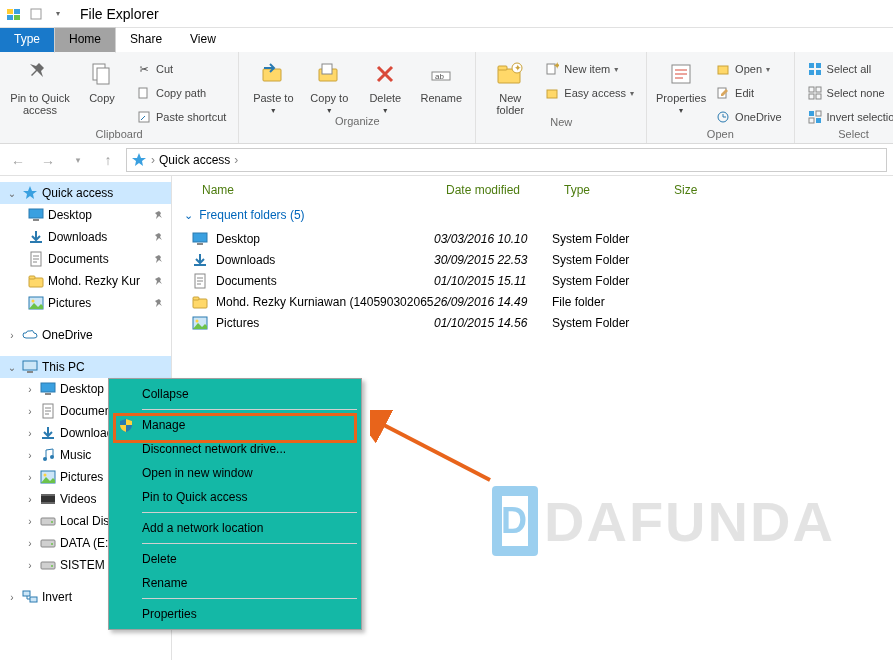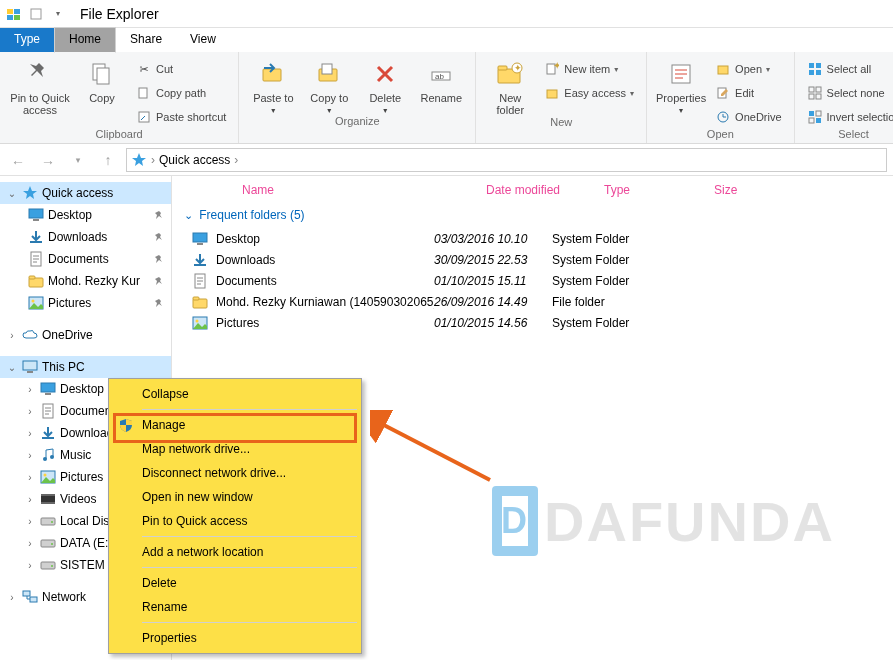--- a/index.html
+++ b/index.html
@@ -32,34 +32,34 @@
 .tree { width: 172px; border-right: 1px solid #e1e1e1; padding: 6px 0; overflow: hidden; }
 .tree-item { display: flex; align-items: center; gap: 4px; height: 22px; padding-left: 6px; font-size: 12px; color: #000; white-space: nowrap; overflow: hidden; }
 .tree-item.sub { padding-left: 28px; }
 .tree-item.sub2 { padding-left: 24px; }
 .tree-item .exp { width: 12px; color: #6b6b6b; font-size: 10px; display: inline-flex; justify-content:center; }
 .tree-item .ico { width: 16px; height: 16px; display:inline-flex; align-items:center; justify-content:center; }
 .tree-item.selected { background: #cce8ff; }
 .tree-item.highlight { background: #cce8ff; }
 .tree-spacer { height: 10px; }
 .list { flex: 1; padding: 0; position: relative; }
-.cols { display: flex; height: 28px; align-items: center; color: #ec4899; font-size: 12px; margin-left: 40px; }
+.cols { display: flex; height: 28px; align-items: center; color: #4d7c0f; font-size: 12px; }
 .cols div { padding-left: 12px; }
 .c-name { width: 262px; padding-left: 30px !important;}
 .c-date { width: 118px; }
 .c-type { width: 110px; }
 .c-size { width: 80px; }
 .section-hdr { display:flex; align-items:center; gap:6px; color: #0066bb; font-size: 12px; padding: 4px 0 6px 12px; }
 .row { display: flex; align-items: center; height: 21px; font-size: 12px; color: #000; }
 .row .rname { width: 262px; display:flex; align-items:center; gap:8px; padding-left: 20px; white-space:nowrap; overflow:hidden; text-overflow:ellipsis;}
 .row .rico{ width:16px; height:16px; display:inline-flex; align-items:center; justify-content:center;}
 .row .rdate { width: 118px; font-style: italic; }
 .row .rtype { width: 110px; }
 .row .rsize { width: 80px; }
-.ctxmenu { position: absolute; left: 108px; top: 378px; width: 254px; background: #fde047; border: 1px solid #a0a0a0; box-shadow: 3px 3px 4px rgba(0,0,0,0.25); padding: 3px; z-index: 100; }
+.ctxmenu { position: absolute; left: 108px; top: 378px; width: 254px; background: #14b8a6; border: 1px solid #a0a0a0; box-shadow: 3px 3px 4px rgba(0,0,0,0.25); padding: 3px; z-index: 100; }
 .ctxmenu .mi { height: 24px; display: flex; align-items: center; padding-left: 30px; font-size: 12px; position: relative; }
 .ctxmenu .mi .mico{ position:absolute; left:6px; width:16px; height:16px; display:inline-flex; align-items:center; justify-content:center;}
 .ctxmenu hr { border: none; border-top: 1px solid #d0d0d0; margin: 3px 1px 3px 30px; }
 .annot-box { position:absolute; left:113px; top:413px; width:244px; height:30px; border:3px solid #e8641b; z-index:101; pointer-events:none; }
 .annot-arrow { position:absolute; left:370px; top:410px; z-index:101; pointer-events:none; }
 .watermark { position:absolute; left:320px; top:310px; font-size:56px; font-weight:700; color:#c9c9c9; letter-spacing:2px; z-index:0; pointer-events:none; display:flex; align-items:center; gap:6px; opacity:0.5;}
 .watermark .wmlogo{ width:46px; height:70px; border:10px solid #3aa0e0; border-radius:4px; display:inline-flex; align-items:center; justify-content:center; color:#3aa0e0; font-size:36px;}
 svg{display:block;}
 </style>
 </head>
@@ -532,21 +532,21 @@
     <div class="tree-spacer"></div>
     <div class="tree-item">
       <span class="exp">›</span>
       <span class="ico">
           <svg width="16" height="14">
             <rect x="1" y="1" width="7" height="5" fill="#cde6f7" stroke="#2a7ab0"></rect>
             <rect x="8" y="7" width="7" height="5" fill="#cde6f7" stroke="#2a7ab0"></rect>
             <path d="M5 6 V9 H8" stroke="#2a7ab0" fill="none"></path>
           </svg>
         </span>
-      <span>Network</span>
+      <span>Invert</span>
     </div>
   </div>
 
   <div class="list">
     <div class="watermark">
       <span class="wmlogo">D</span>
         <span>DAFUNDA</span>
     </div>
     <div class="cols">
       <div class="c-name">Name</div>
@@ -640,21 +640,20 @@
   <div class="mi">
     <span class="mico">
         <svg width="14" height="14">
           <path d="M7 1 L13 3 V7 Q13 12 7 14 Q1 12 1 7 V3 Z" fill="#2a7ab0"></path>
           <path d="M7 1 L13 3 V7 H7 Z" fill="#ffd23e"></path>
           <path d="M7 7 V14 Q1 12 1 7 Z" fill="#ffd23e"></path>
         </svg>
       </span>
     <span>Manage</span>
   </div>
-  <div class="mi">Map network drive...</div>
   <div class="mi">Disconnect network drive...</div>
   <div class="mi">Open in new window</div>
   <div class="mi">Pin to Quick access</div>
   <hr>
   <div class="mi">Add a network location</div>
   <hr>
   <div class="mi">Delete</div>
   <div class="mi">Rename</div>
   <hr>
   <div class="mi">Properties</div>

